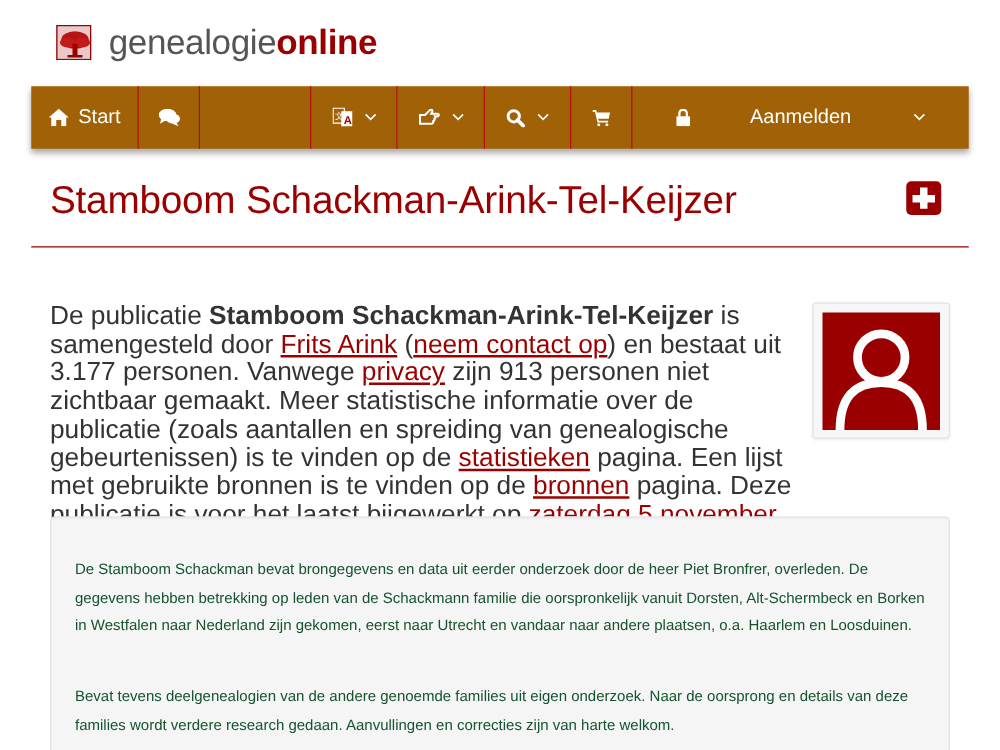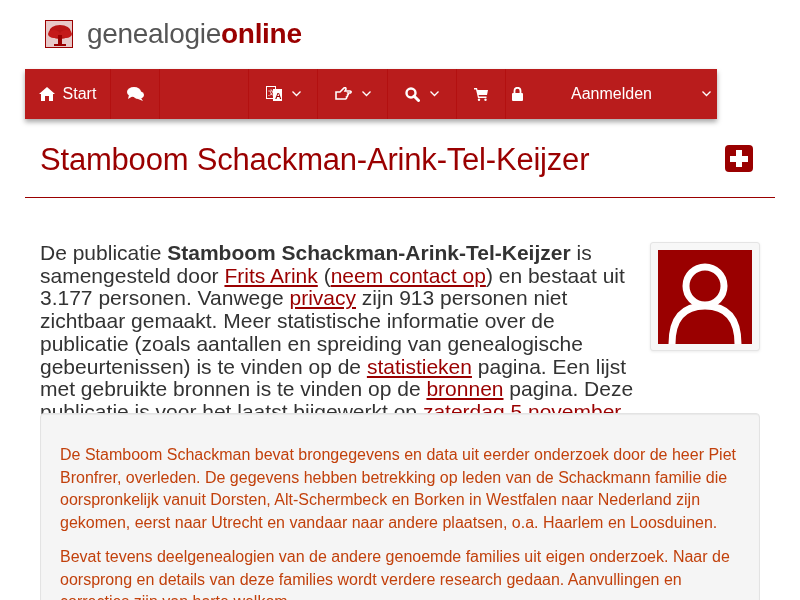--- a/index.html
+++ b/index.html
@@ -7,21 +7,21 @@
     body { font-family: "Liberation Sans", sans-serif; color: #333333; position: relative; }
 
     .header { position: absolute; left: 0; top: 0; width: 778px; height: 69px; }
     .logo { position: absolute; left: 45px; top: 20px; display: flex; align-items: center; text-decoration: none; }
     .logo-icon { width: 28px; height: 28px; border: 1px solid #9a0000; background: #d9a0a0; position: relative; overflow: hidden; }
     .logo-icon svg { position: absolute; left: 0; top: 0; }
     .logo-text { margin-left: 14px; font-size: 28px; line-height: 28px; letter-spacing: -0.3px; }
     .logo-text .g { color: #555555; }
     .logo-text .o { color: #9a0000; font-weight: bold; }
 
-    .navbar { position: absolute; left: 25px; top: 69px; width: 692px; height: 50px; background: #b91c1c;
+    .navbar { position: absolute; left: 25px; top: 69px; width: 750px; height: 50px; background: #a16207;
       box-shadow: 0 3px 5px rgba(0,0,0,0.35); display: flex; }
     .nav-item { height: 50px; display: flex; align-items: center; justify-content: center; color: #ffffff;
       font-size: 16px; border-right: 1px solid #b31010; cursor: pointer; position: relative; }
     .nav-item.first { border-left: none; }
     .nav-item svg { fill: #ffffff; }
     .nav-item .lbl { margin-left: 8px; }
     .nav-item .chev { margin-left: 10px; width: 9px; height: 6px; }
     .nav-spacer { flex: 0 0 89px; height: 50px; border-right: 1px solid #b31010; }
     .nav-item.last { border-right: none; }
 
@@ -34,21 +34,21 @@
     .intro { position: absolute; left: 40px; top: 242px; width: 600px; font-size: 21px; line-height: 22.7px; color: #333333; }
     .intro a { color: #9a0000; text-decoration: underline; }
     .intro b { font-weight: bold; }
 
     .avatar-box { position: absolute; left: 650px; top: 242px; width: 110px; height: 109px; background: #f7f7f7;
       border: 1px solid #e4e4e4; border-radius: 3px; box-shadow: 0 1px 3px rgba(0,0,0,0.08); }
     .avatar { position: absolute; left: 7px; top: 7px; width: 94px; height: 94px; background: #9a0000; overflow: hidden; }
 
     .desc-box { position: absolute; left: 40px; top: 413px; width: 720px; height: 220px; background: #f5f5f5;
       border: 1px solid #e3e3e3; border-radius: 4px; box-shadow: inset 0 1px 1px rgba(0,0,0,0.05); }
-    .desc-box p { position: absolute; left: 19px; width: 680px; font-size: 16px; line-height: 22.7px; color: #c2410c; }
+    .desc-box p { position: absolute; left: 19px; width: 680px; font-size: 12px; line-height: 22.7px; color: #14532d; }
     .desc-p1 { top: 30px; }
     .desc-p2 { top: 132px; }
   </style>
 </head>
 <body>
 
 <div class="header">
   <a class="logo">
     <span class="logo-icon">
       <svg width="28" height="28" viewBox="0 0 28 28">

